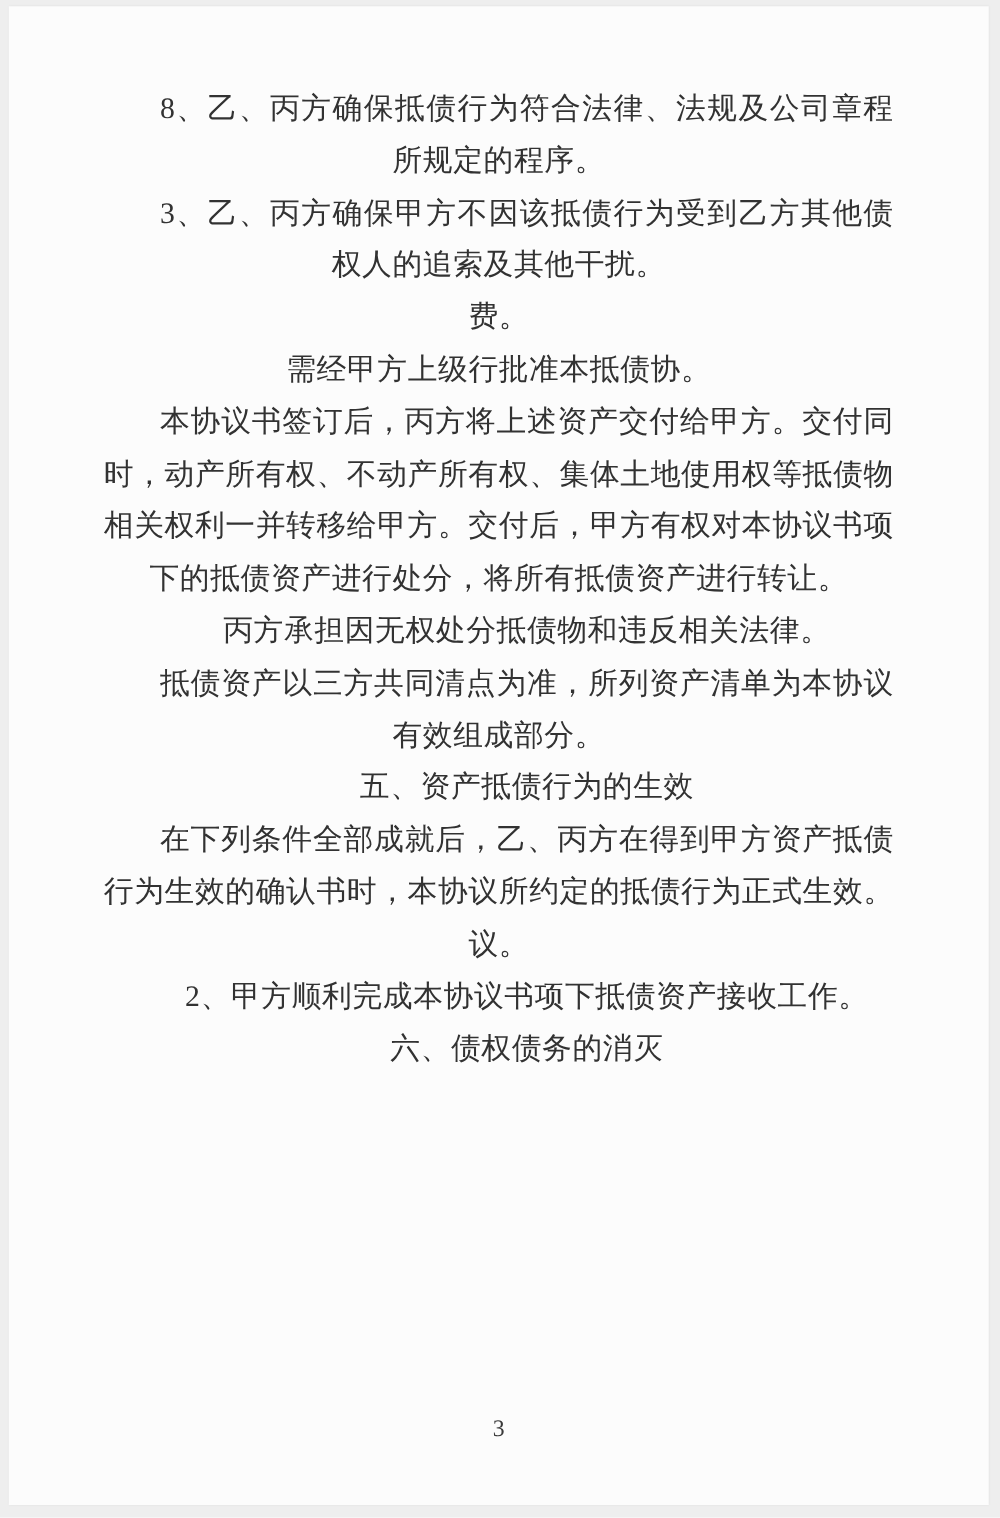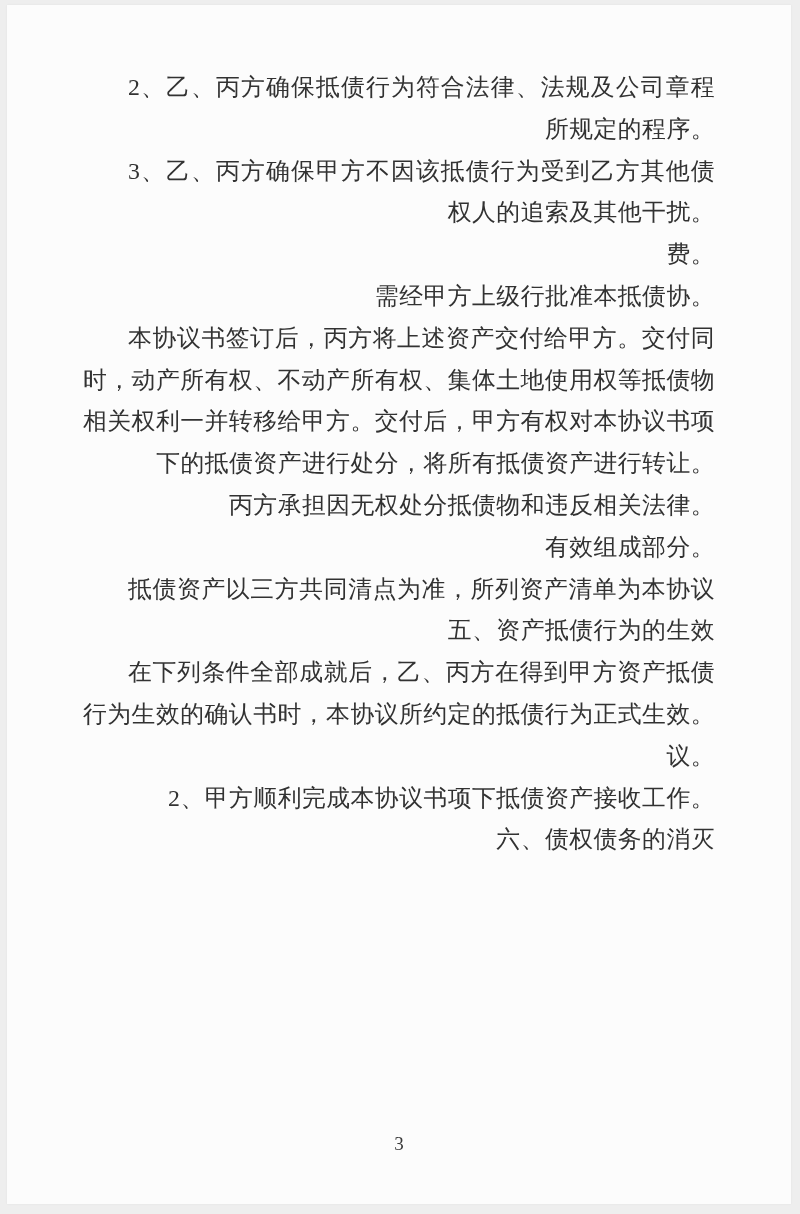--- a/index.html
+++ b/index.html
@@ -29,21 +29,21 @@
     top: 62px;
     width: 632px;
   }
   .line {
     font-size: 23.8px;
     line-height: 41.8px;
     height: 41.8px;
     color: #323232;
     letter-spacing: 0.5px;
     white-space: nowrap;
-    text-align: right;
+    text-align: center;
   }
   .line.full {
     white-space: normal;
     text-align: justify;
     text-align-last: justify;
   }
   .line.indent {
     text-indent: 45px;
   }
   .page-number {
@@ -55,33 +55,33 @@
     font-size: 19px;
     line-height: 22px;
     color: #3a3a3a;
   }
 </style>
 </head>
 <body>
 
 <div class="paper">
   <div class="text-block">
-      <div class="line indent full">2、乙、丙方确保抵债行为符合法律、法规及公司章程</div>
+      <div class="line indent full">8、乙、丙方确保抵债行为符合法律、法规及公司章程</div>
       <div class="line">所规定的程序。</div>
       <div class="line indent full">3、乙、丙方确保甲方不因该抵债行为受到乙方其他债</div>
       <div class="line">权人的追索及其他干扰。</div>
       <div class="line">费。</div>
       <div class="line">需经甲方上级行批准本抵债协。</div>
       <div class="line indent full">本协议书签订后，丙方将上述资产交付给甲方。交付同</div>
       <div class="line full">时，动产所有权、不动产所有权、集体土地使用权等抵债物</div>
       <div class="line full">相关权利一并转移给甲方。交付后，甲方有权对本协议书项</div>
       <div class="line">下的抵债资产进行处分，将所有抵债资产进行转让。</div>
       <div class="line indent">丙方承担因无权处分抵债物和违反相关法律。</div>
+      <div class="line indent full">抵债资产以三方共同清点为准，所列资产清单为本协议</div>
       <div class="line">有效组成部分。</div>
-      <div class="line indent full">抵债资产以三方共同清点为准，所列资产清单为本协议</div>
       <div class="line indent">五、资产抵债行为的生效</div>
       <div class="line indent full">在下列条件全部成就后，乙、丙方在得到甲方资产抵债</div>
       <div class="line full">行为生效的确认书时，本协议所约定的抵债行为正式生效。</div>
       <div class="line">议。</div>
       <div class="line indent">2、甲方顺利完成本协议书项下抵债资产接收工作。</div>
       <div class="line indent">六、债权债务的消灭</div>
     </div>
   <div class="page-number">3</div>
 </div>
 

